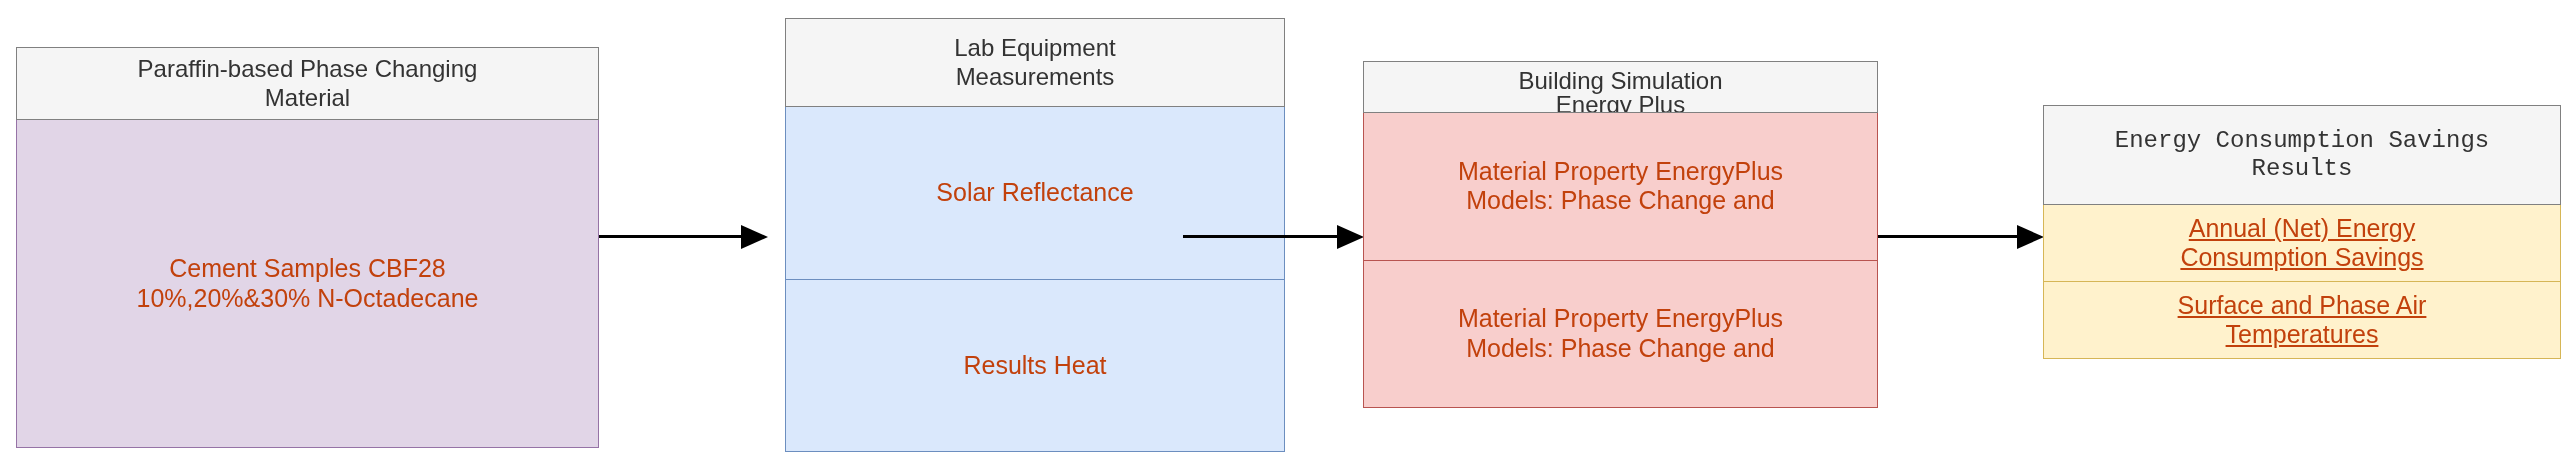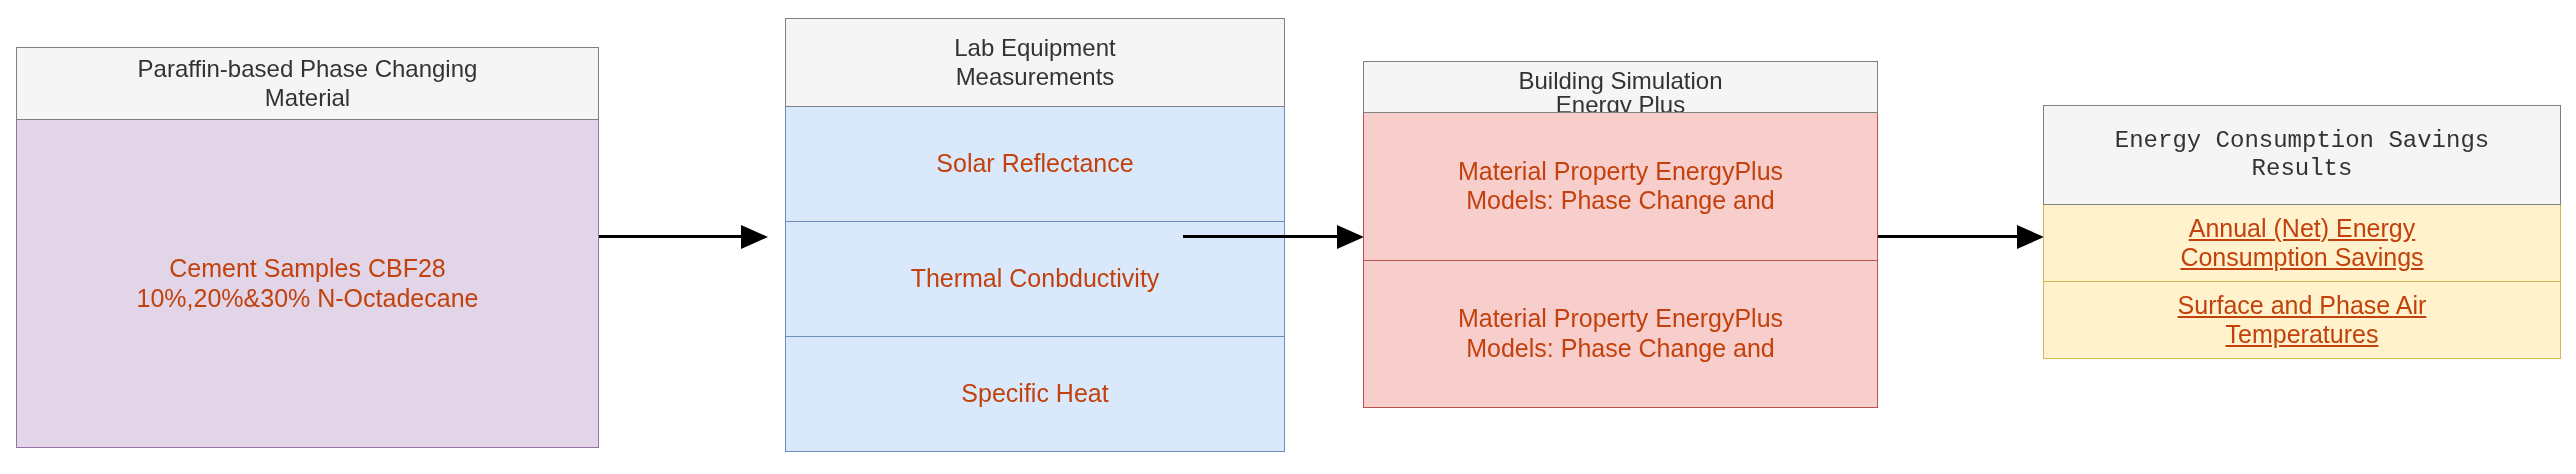--- a/index.html
+++ b/index.html
@@ -115,22 +115,21 @@
 
   <div class="arrow" id="arrow-1" style="left:599px; top:235px; width:168px;">
     <div class="arrow-line" style="width:147px;"></div>
     <div class="arrow-head" style="left:142px;"></div>
   </div>
 
   <div class="node" id="node-lab">
     <div class="cell header-cell">Lab Equipment
 Measurements</div>
     <div class="cell body-cell">Solar Reflectance</div>
-    <div class="cell body-cell">Thermal Conbductivity</div>
-    <div class="cell body-cell">Specific Heat</div>
+    <div class="cell body-cell">Results Heat</div>
   </div>
 
   <div class="arrow" id="arrow-2" style="left:1183px; top:235px; width:180px;">
     <div class="arrow-line" style="width:159px;"></div>
     <div class="arrow-head" style="left:154px;"></div>
   </div>
 
   <div class="node" id="node-sim">
     <div class="cell header-cell">Building Simulation
 Energy Plus</div>

